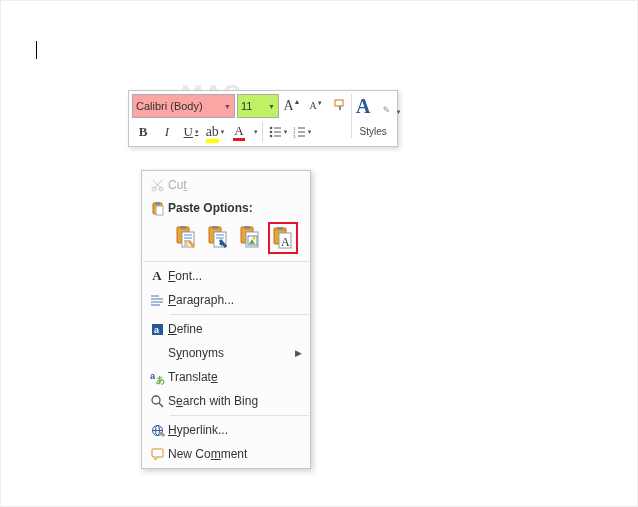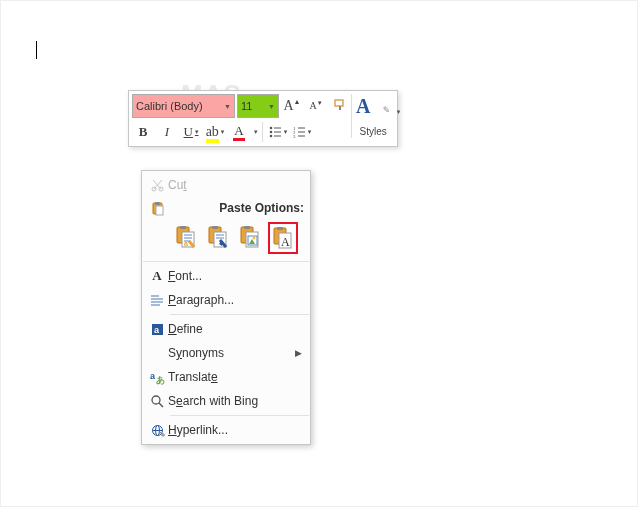--- a/index.html
+++ b/index.html
@@ -64,21 +64,21 @@
     display: flex;
     align-items: center;
     justify-content: space-between;
   }
   .size-select {
     border: 1px solid #ababab;
     height: 20px;
     width: 34px;
     font-size: 11px;
     padding: 1px 3px;
-    background: #84cc16;
+    background: #bef264;
     display: flex;
     align-items: center;
     justify-content: space-between;
   }
   .drop-arrow {
     font-size: 7px;
     color: #555;
     margin-left: 2px;
   }
   .tbtn {
@@ -140,21 +140,21 @@
   .cm-icon {
     width: 22px;
     display: flex;
     justify-content: center;
     align-items:center;
   }
   .cm-label u{text-decoration:underline}
   .cm-sep { height:1px; background:#e1e1e1; margin:2px 1px 2px 28px;}
   .cm-sep.full{margin-left:1px}
   .cm-header{
-    display:flex;align-items:center;height:22px;padding:0 6px 0 4px;font-size:12px;color:#333;font-weight:bold;font-weight:600;justify-content:space-between;
+    display:flex;align-items:center;height:22px;padding:0 6px 0 4px;font-size:12px;color:#333;font-weight:bold;font-weight:600;
   }
   .cm-header .cm-icon{width:22px}
   .paste-opts{
     padding:3px 6px 5px 30px;
     display:flex;gap:4px;
   }
   .paste-btn{
     width:26px;height:28px;border:1px solid transparent;display:flex;align-items:center;justify-content:center;
   }
   .paste-btn.highlighted{border:2px solid #e8132b}
@@ -379,14 +379,23 @@
           <circle cx="7.5" cy="7.5" r="5" stroke="#2a579a" fill="none"></circle>
           <ellipse cx="7.5" cy="7.5" rx="2" ry="5" stroke="#2a579a" fill="none"></ellipse>
           <line x1="2.5" y1="7.5" x2="12.5" y2="7.5" stroke="#2a579a"></line>
           <path d="M9 9 q3 0 4 3" stroke="#888" fill="none"></path>
           <ellipse cx="13" cy="12" rx="1.5" ry="1" stroke="#888" fill="#ddd"></ellipse>
         </svg>
     </span>
     <span class="cm-label"><u>H</u>yperlink...</span>
   </div>
 
+  <div class="cm-item">
+    <span class="cm-icon">
+      <svg width="15" height="15">
+          <rect x="2" y="2" width="11" height="8" rx="1" stroke="#d98a2b" fill="#fff"></rect>
+          <path d="M5 10 l0 3 l3 -3" fill="#fff" stroke="#d98a2b"></path>
+        </svg>
+    </span>
+    <span class="cm-label">New Co<u>m</u>ment</span>
+  </div>
 
 </div>
 
 </body></html>

